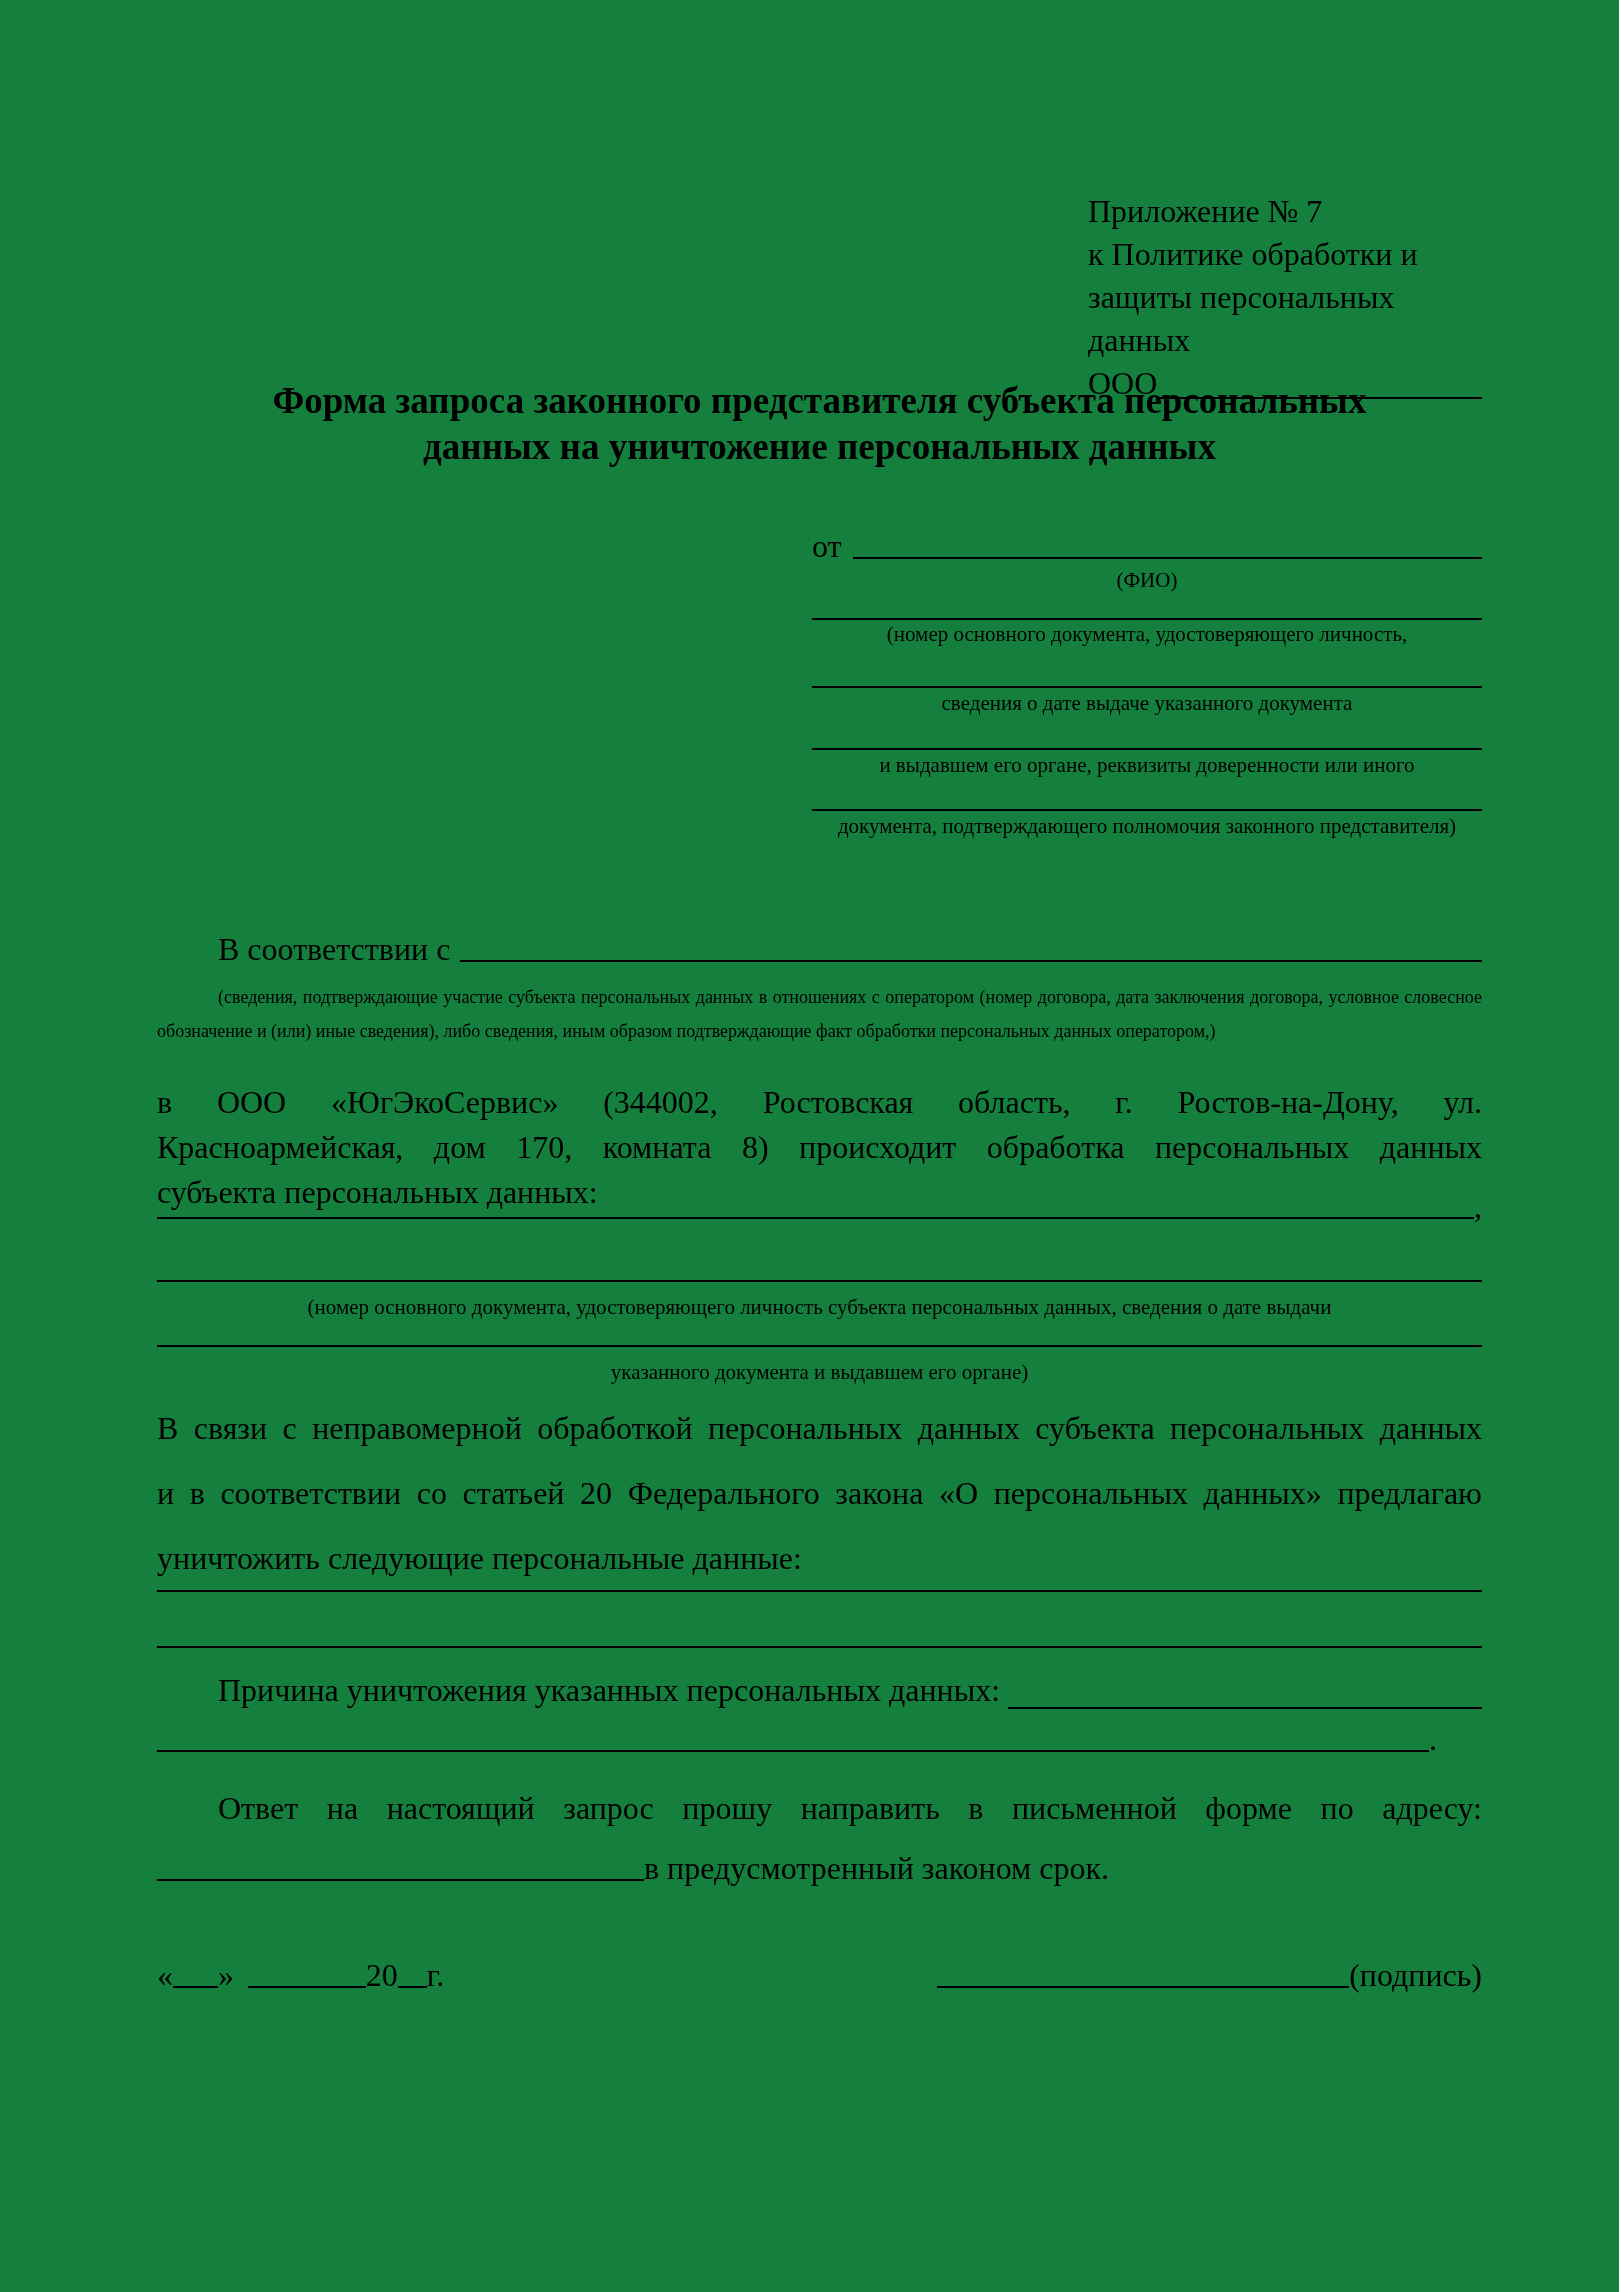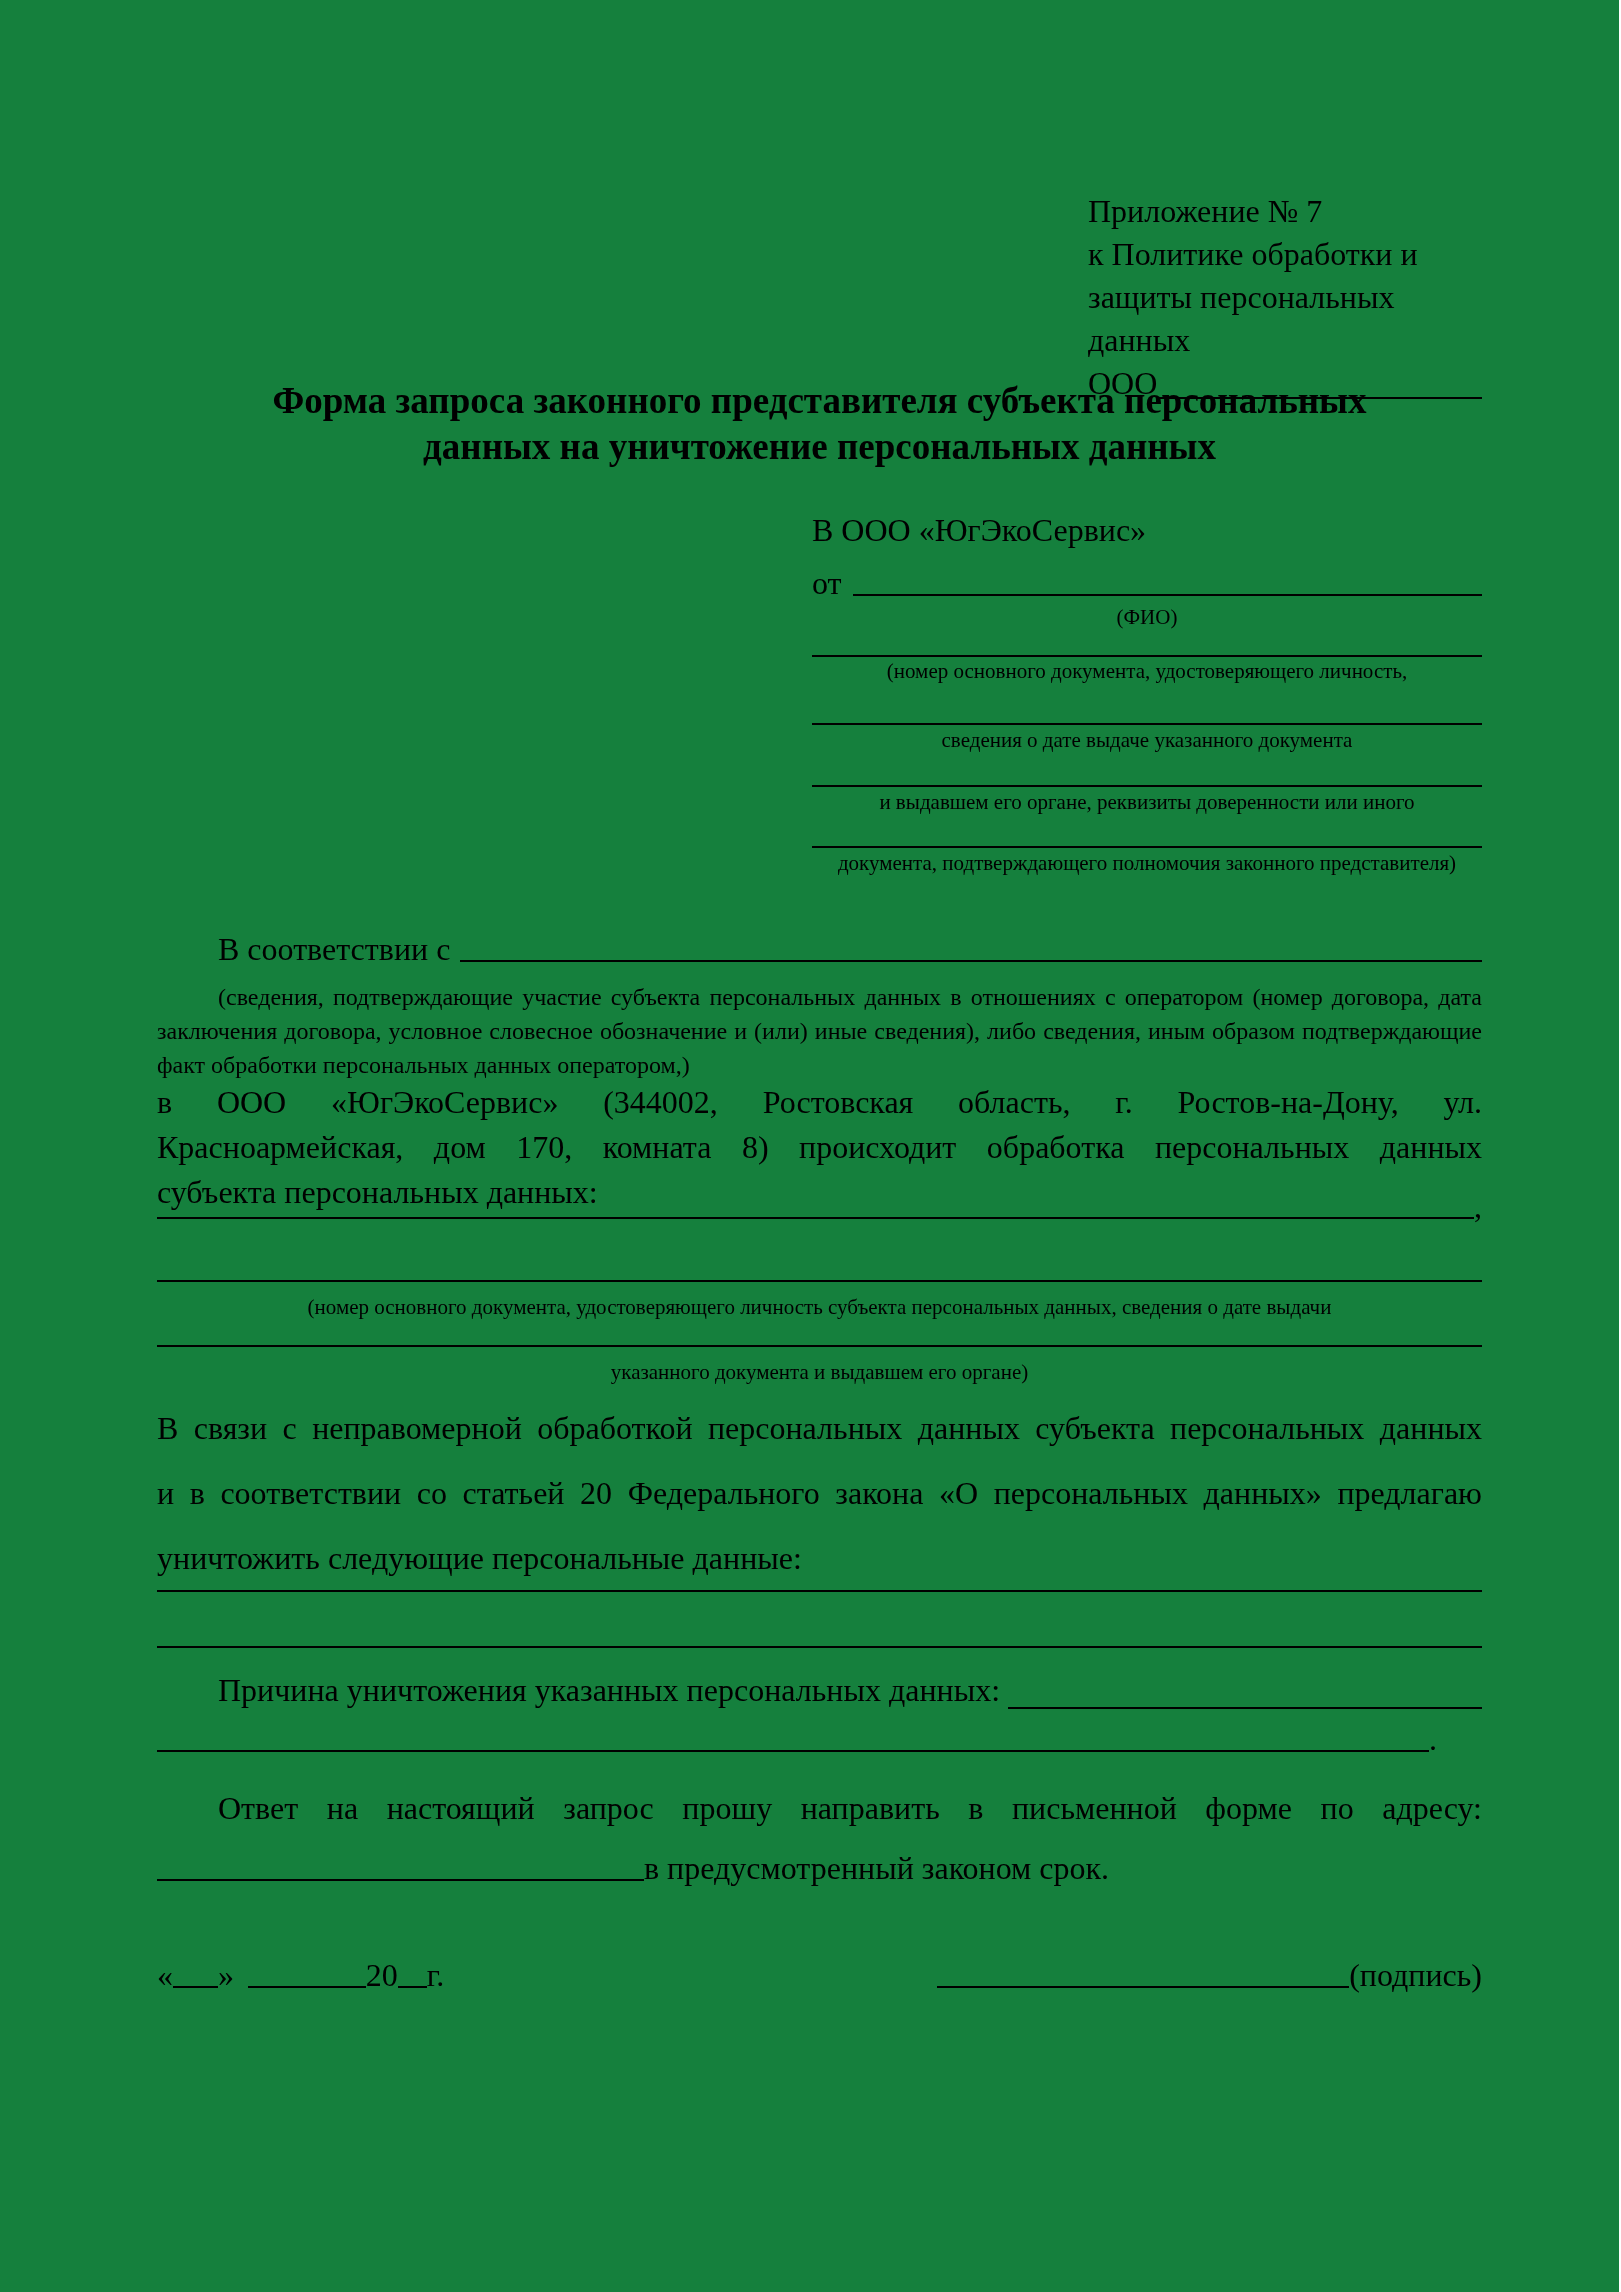--- a/index.html
+++ b/index.html
@@ -39,21 +39,21 @@
   .from-row .prefix { margin-right:11.8px; }
   .sig-caption { margin-top:3.9px; text-align:center; line-height:23.5px; }
   .sig-rule { height:0; border-bottom:2.9px solid #000; }
 
   .accordance-row { position:absolute; left:0; right:0; top:931px; display:flex; align-items:flex-end; }
   .indent-spacer { display:inline-block; width:61px; flex:0 0 61px; }
   .accordance-row .prefix { white-space:nowrap; margin-right:9.8px; }
 
   .fine-print {
     position:absolute; left:0; right:0; top:980px;
-    font-size:24px; line-height:34px; text-align:justify; text-indent:61px;
+    font-size:18px; line-height:34px; text-align:justify; text-indent:61px;
   }
 
   .operator-para { position:absolute; left:0; right:0; top:1080px; line-height:45px; }
   .operator-para .jl { height:45px; line-height:45px; }
 
   .subject-comma-row { position:absolute; left:0; right:0; top:1186px; display:flex; align-items:flex-end; height:39px; }
   .cap-fio-subj { position:absolute; left:0; right:0; top:1229px; }
   .subj-rule-2 { top:1280px; }
   .cap-subj-doc1 { position:absolute; left:0; right:0; top:1292px; }
   .subj-rule-3 { top:1345px; }
@@ -97,21 +97,20 @@
         <span class="rule-flex"></span>
       </div>
     </div>
 
     <div class="title-block">
       <div>Форма запроса законного представителя субъекта персональных</div>
       <div>данных на уничтожение персональных данных</div>
     </div>
 
     <div class="addressee fs-main">
-      <div>В ООО «ЮгЭкоСервис»</div>
       <div class="from-row">
         <span class="prefix">от</span>
         <span class="rule-flex"></span>
       </div>
       <div class="sig-caption fs-cap">(ФИО)</div>
 
       <div style="margin-top:25.5px;">
         <div class="sig-rule"></div>
         <div class="sig-caption fs-cap">(номер основного документа, удостоверяющего личность,</div>
       </div>

